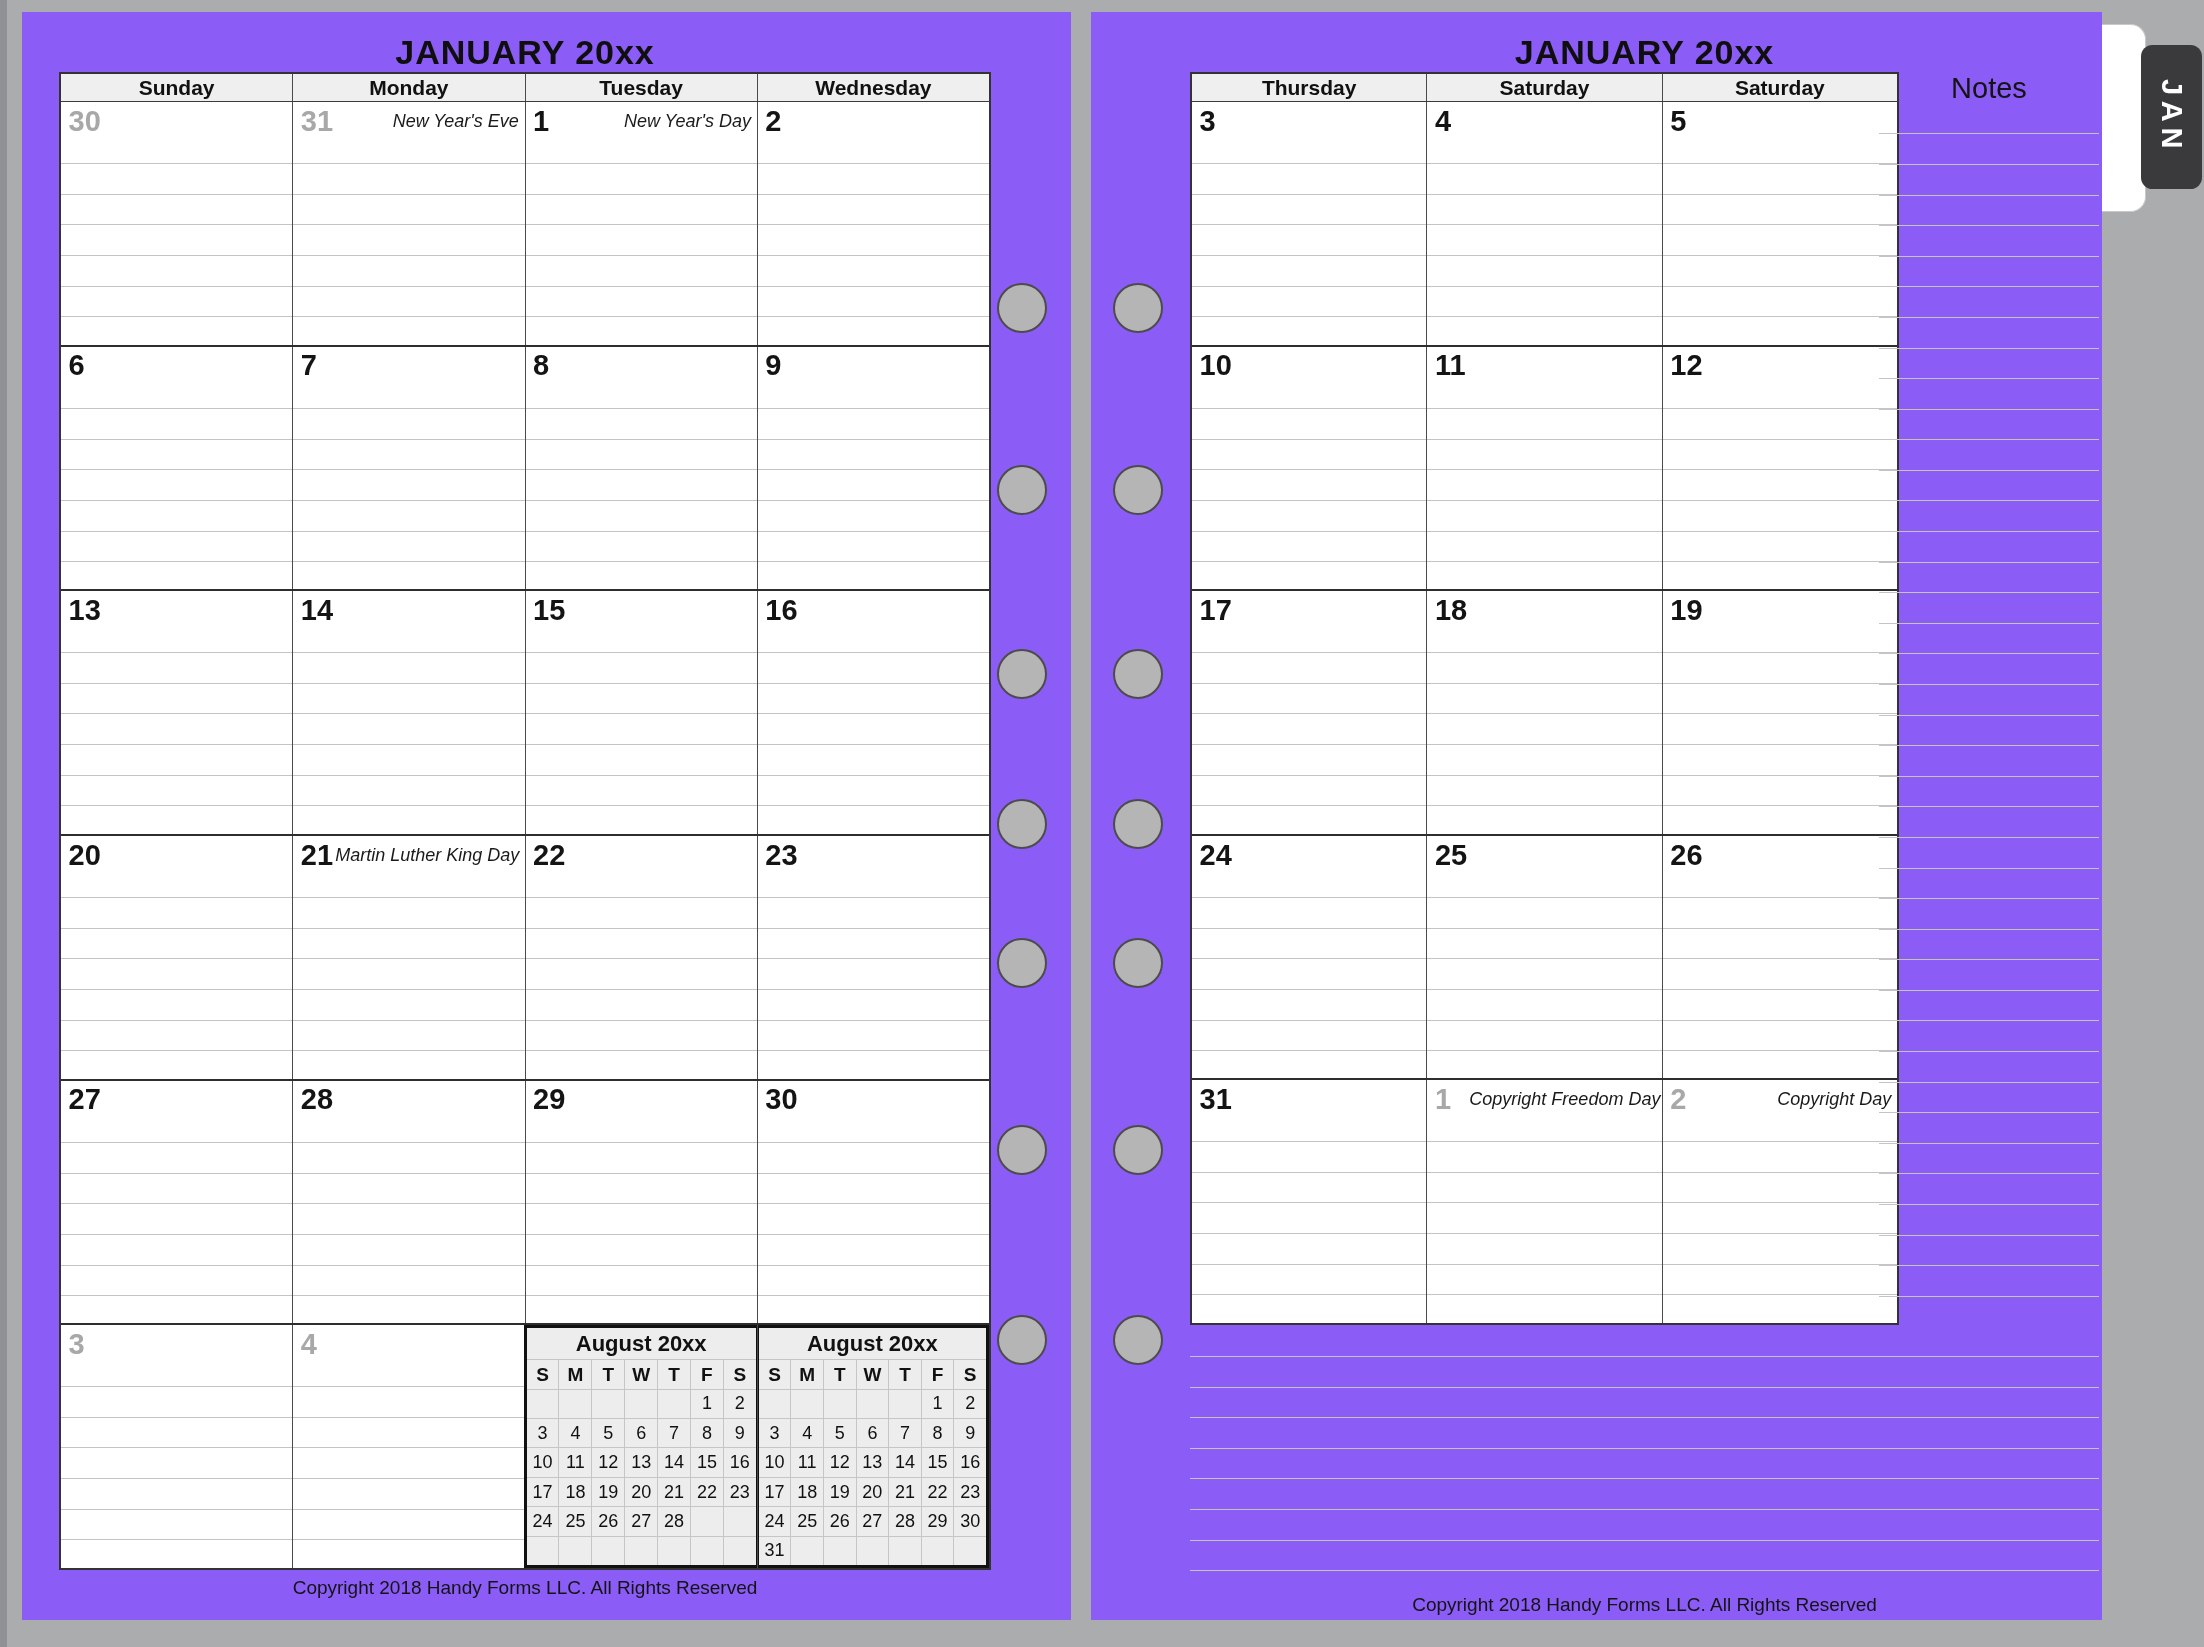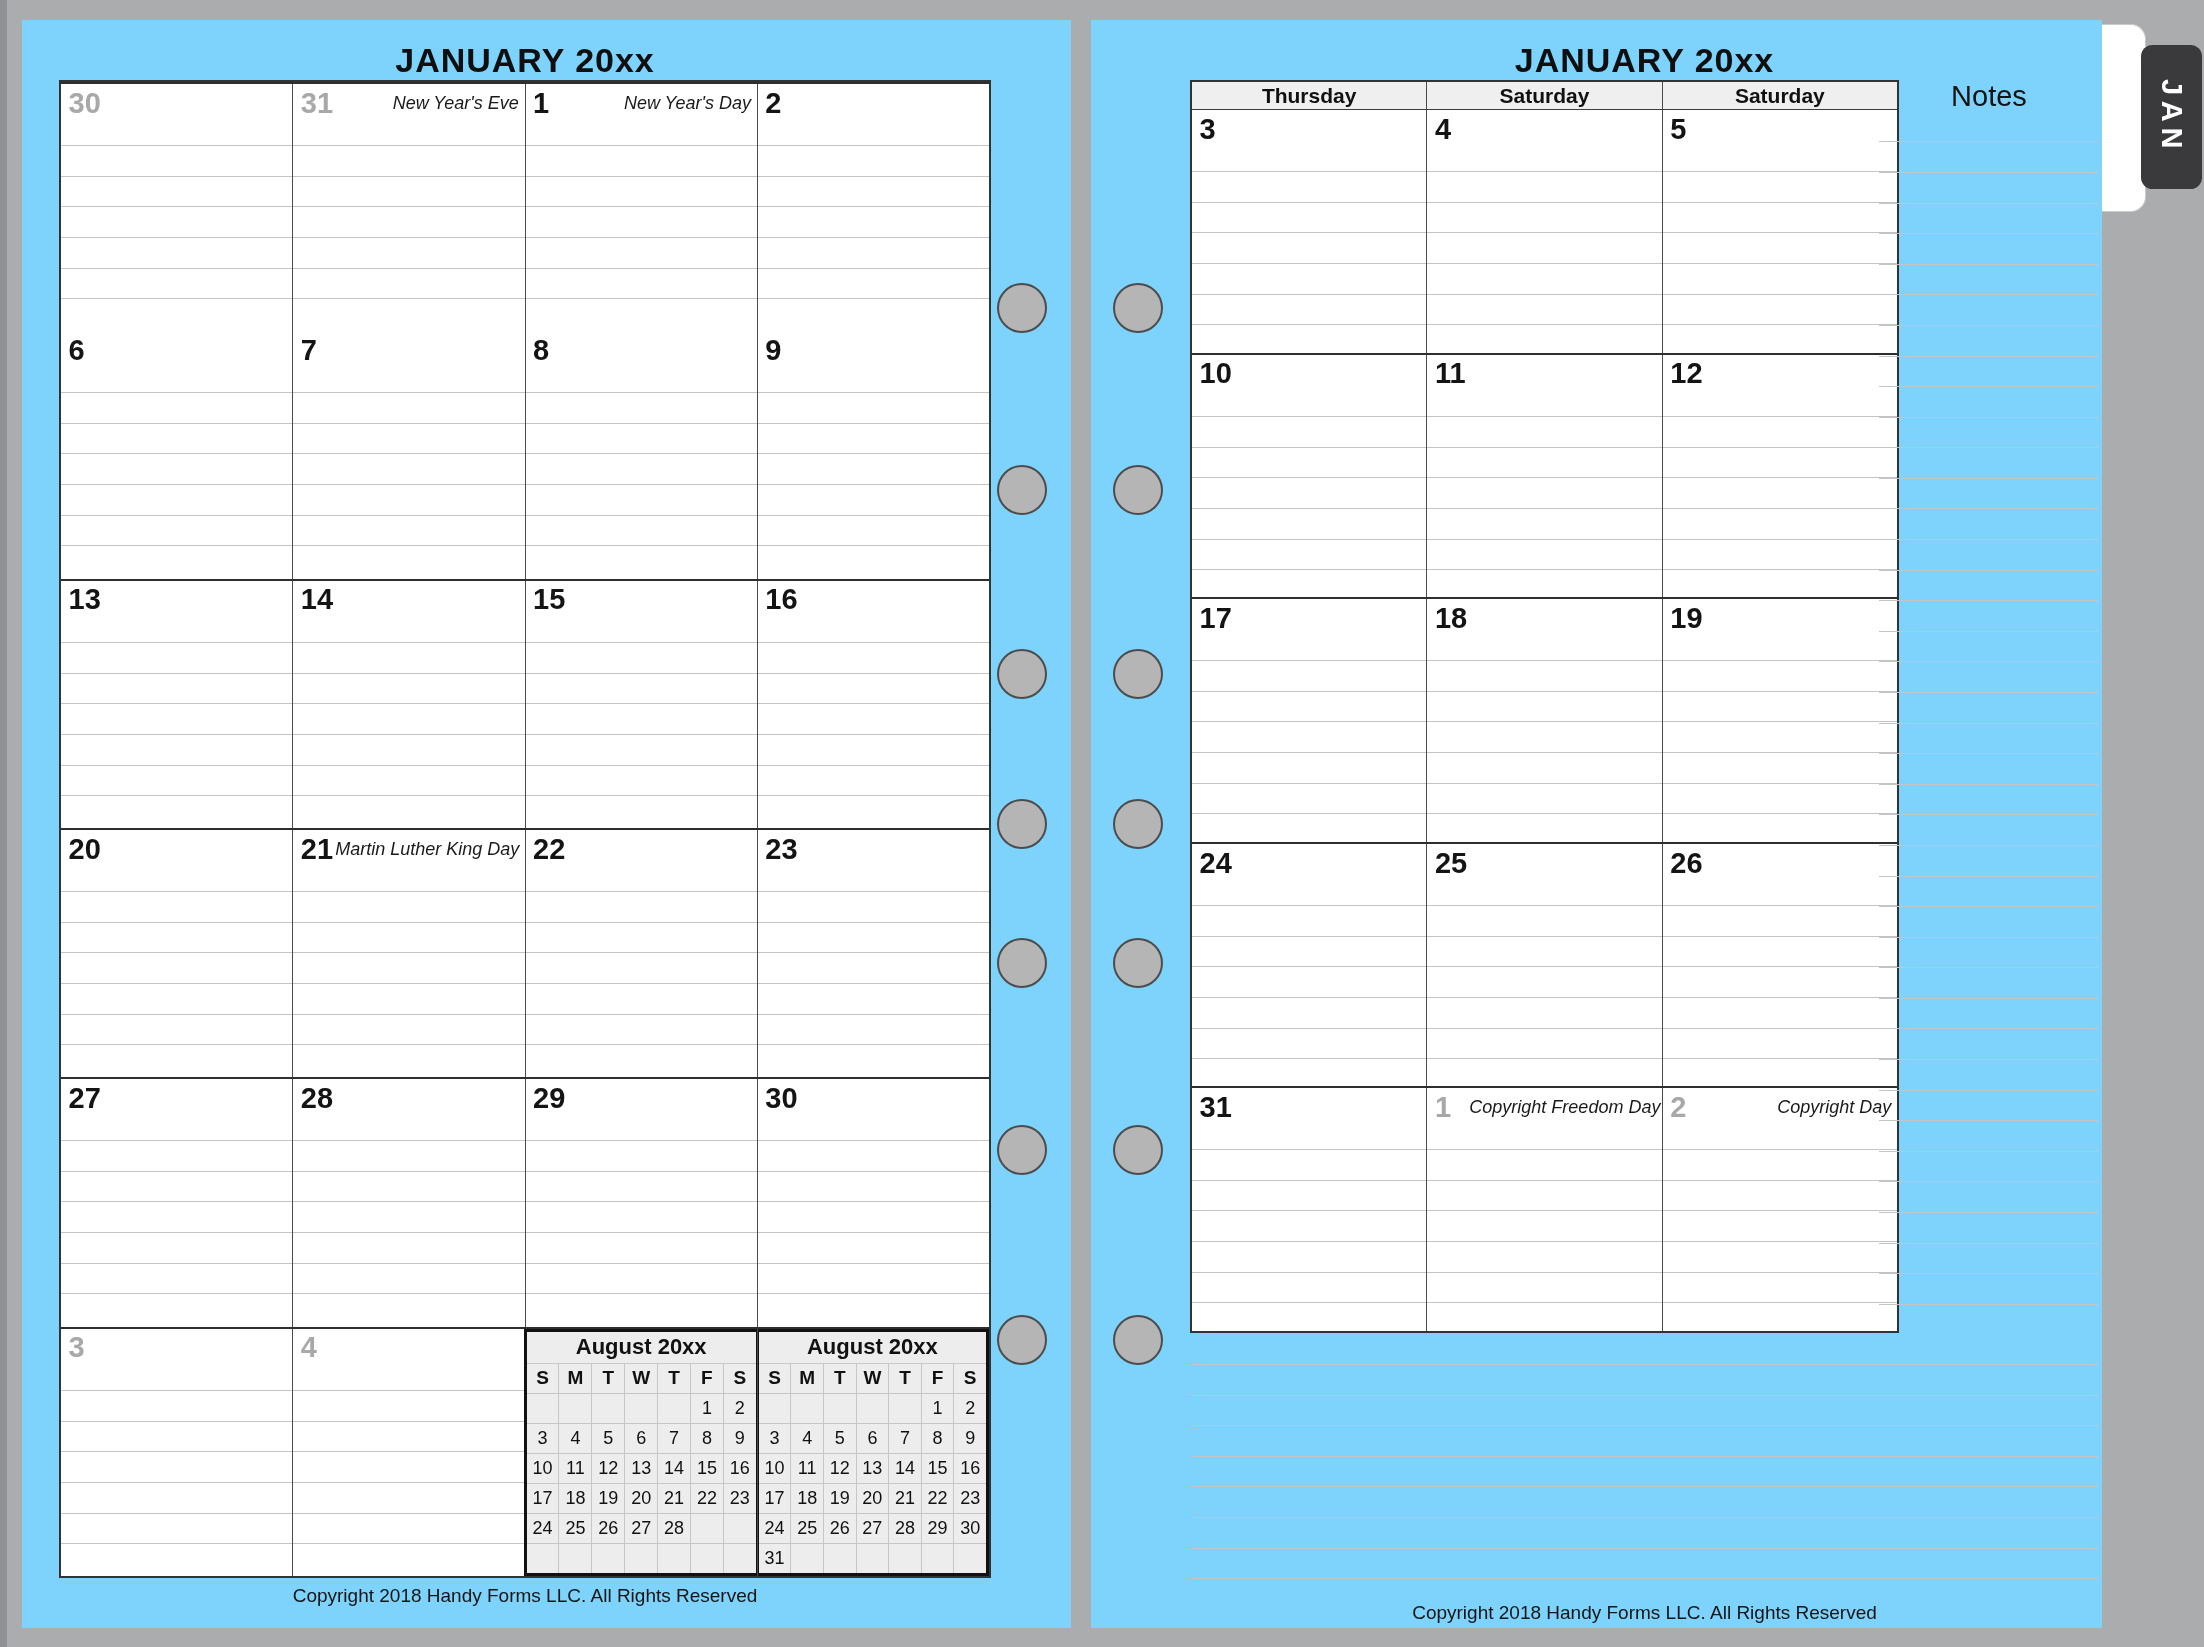--- a/index.html
+++ b/index.html
@@ -1,19 +1,19 @@
 <!DOCTYPE html>
 <html><head>
 <meta charset="utf-8">
 <style>
   html,body{margin:0;padding:0}
   #root{position:relative;width:2204px;height:1648px;background:#aaacae;overflow:hidden;
         font-family:"Liberation Sans",sans-serif;color:#111}
   .edge-strip{position:absolute;left:0;top:0;width:6.7px;height:1648px;background:#8f9194}
-  .page{position:absolute;top:20px;height:1608px;background:#7dd3fc}
+  .page{position:absolute;top:12px;height:1608px;background:#8b5cf6}
   .page-left{left:22px;width:1049px}
   .page-right{left:1091px;width:1011px}
 
   .page-title{position:absolute;top:21px;text-align:center;font-weight:bold;font-size:34px;
               letter-spacing:1px;color:#0f0f0f;white-space:nowrap}
   .title-left{left:37px;width:932px}
   .title-right{left:99px;width:909px}
 
   .grid{position:absolute;top:60px;display:flex;flex-direction:column;border:2.9px solid #333;
         box-sizing:border-box;background:#fff}
@@ -64,20 +64,26 @@
 </style>
 </head>
 <body>
 
 <div id="root">
   <div class="edge-strip"></div>
 
   <div class="page page-left">
     <div class="page-title title-left">JANUARY 20xx</div>
     <div class="grid grid-left" id="gridL">
+        <div class="hrow">
+          <div class="hcell">Sunday</div>
+          <div class="hcell">Monday</div>
+          <div class="hcell">Tuesday</div>
+          <div class="hcell">Wednesday</div>
+        </div>
         <div class="wrow">
           <div class="rline" style="top: 61px;"></div>
           <div class="rline" style="top: 92px;"></div>
           <div class="rline" style="top: 122px;"></div>
           <div class="rline" style="top: 153px;"></div>
           <div class="rline" style="top: 184px;"></div>
           <div class="rline" style="top: 214px;"></div>
           <div class="dcell first">
             <span class="dnum muted">30</span>
           </div>

